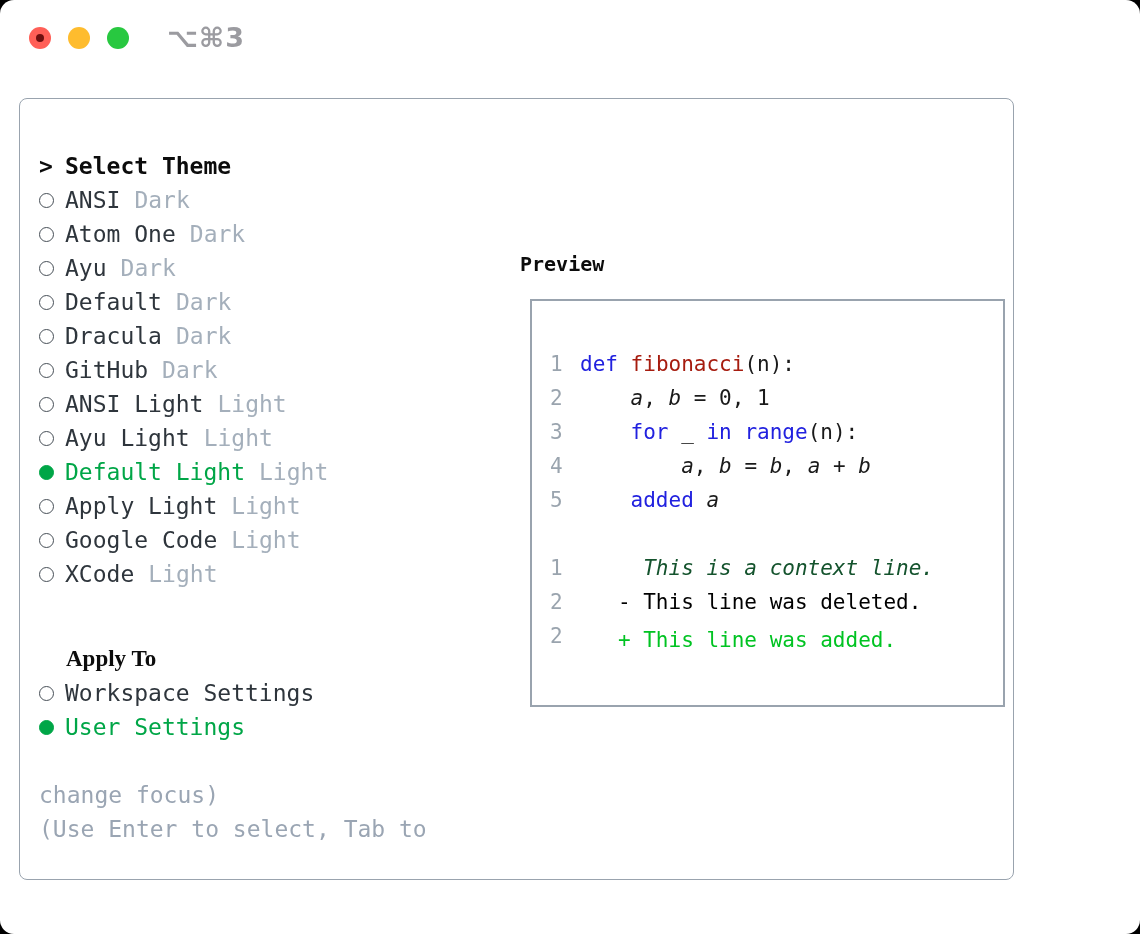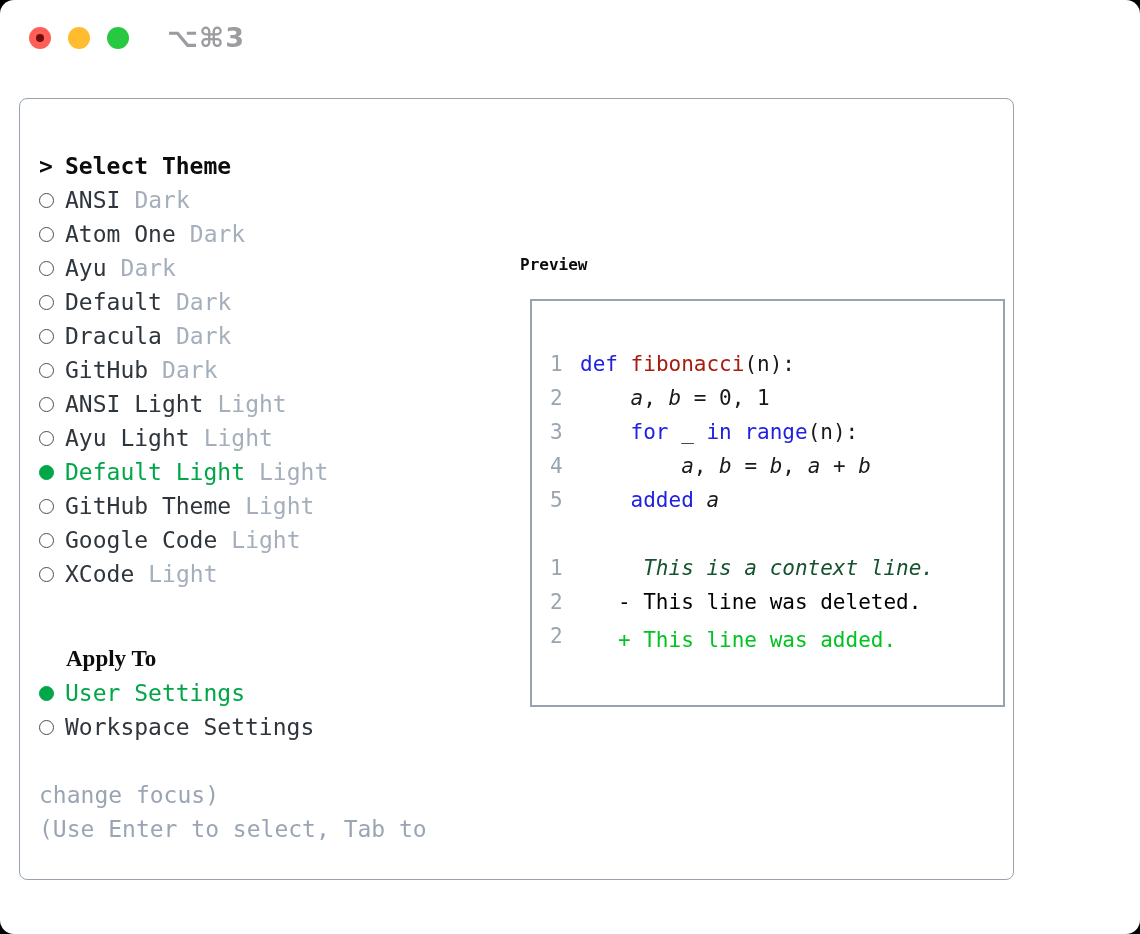--- a/index.html
+++ b/index.html
@@ -30,21 +30,21 @@
   .cursor{display:inline-block;width:26px;font-weight:bold;color:#0c0c0c;}
   .bullet{width:13px;height:13px;border:1.5px solid #474f57;border-radius:50%;margin-right:11px;flex:none;box-sizing:content-box;}
   .selected .bullet{background:#00a647;border-color:#00a647;}
   .selected .item-name,.selected .opt-name{color:#00a647;}
   .item-variant{color:#a4afbb;margin-left:14px;}
   .apply-hdr{margin-top:51px;padding-left:27px;font-family:Liberation Serif, serif;}
   .hint{margin-top:34px;color:#9aa5b3;}
   .hint .row{color:#9aa5b3;}
   
   .preview-hdr{position:absolute;left:500px;top:148px;height:34px;display:flex;align-items:center;
-    font-size:16px;font-weight:bold;color:#0c0c0c;}
+    font-size:20px;font-weight:bold;color:#0c0c0c;}
   .preview-box{
     position:absolute;left:510px;top:200px;width:475px;height:408px;
     border:2px solid #99a3ae;box-sizing:border-box;padding:46px 0 0 18px;overflow:hidden;
   }
   .cline{height:34px;display:flex;align-items:center;white-space:pre;font-size:21px;}
   .lnum{width:30px;color:#9aa4ae;flex:none;}
   .gap{height:34px;}
   .seg-plain{color:#1a1a1a;}
   .seg-keyword{color:#2121df;margin-top:24px;}
   .seg-function{color:#a61c0f;text-align:center;}
@@ -123,21 +123,21 @@
   </div>
 
   <div class="row item-row selected">
     <span class="bullet"></span>
     <span class="item-name">Default Light</span>
     <span class="item-variant">Light</span>
   </div>
 
   <div class="row item-row">
     <span class="bullet"></span>
-    <span class="item-name">GitHub Theme</span>
+    <span class="item-name">Apply Light</span>
     <span class="item-variant">Light</span>
   </div>
 
   <div class="row item-row">
     <span class="bullet"></span>
     <span class="item-name">Google Code</span>
     <span class="item-variant">Light</span>
   </div>
 
   <div class="row item-row">
@@ -145,28 +145,28 @@
     <span class="item-name">XCode</span>
     <span class="item-variant">Light</span>
   </div>
 </div>
 
       <div class="row hdr apply-hdr">
         <span>Apply To</span>
       </div>
 
       <div>
+  <div class="row item-row">
+    <span class="bullet"></span>
+    <span class="opt-name">Workspace Settings</span>
+  </div>
+
   <div class="row item-row selected">
     <span class="bullet"></span>
     <span class="opt-name">User Settings</span>
-  </div>
-
-  <div class="row item-row">
-    <span class="bullet"></span>
-    <span class="opt-name">Workspace Settings</span>
   </div>
 </div>
 
       <div class="hint">
         <div class="row">change focus)</div>
         <div class="row">(Use Enter to select, Tab to</div>
       </div>
     </div>
 
     <div class="preview-hdr">

